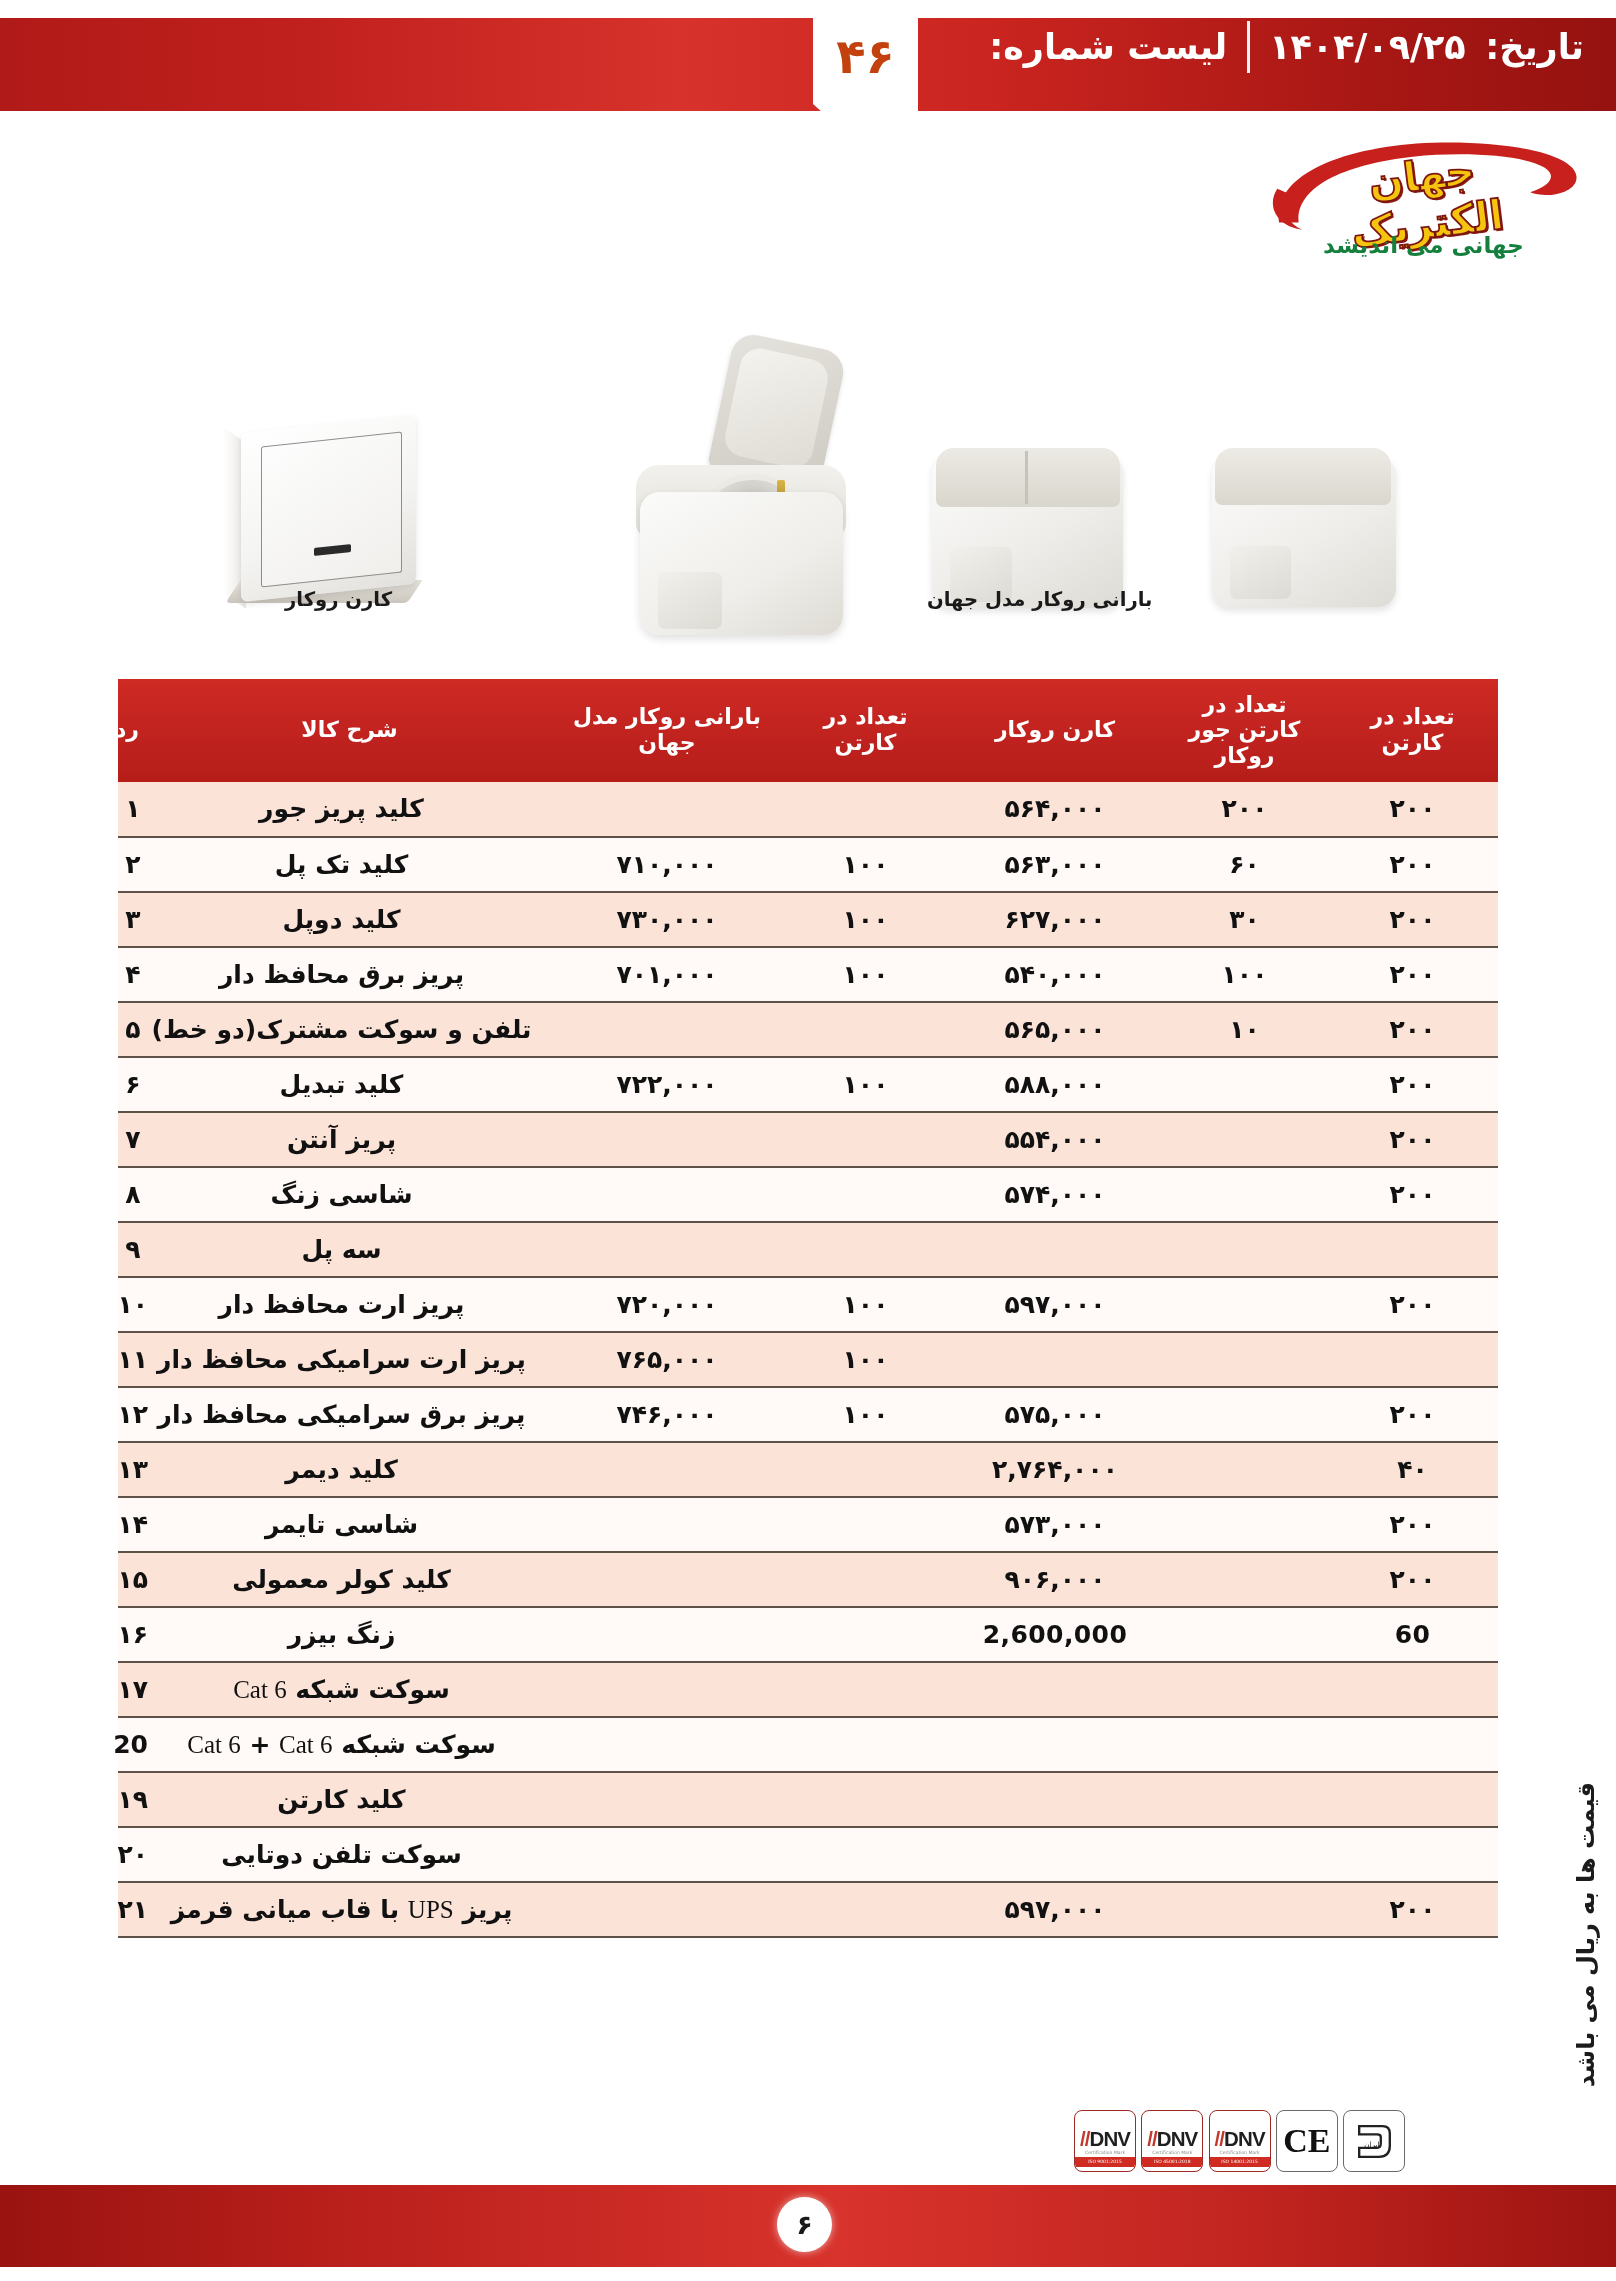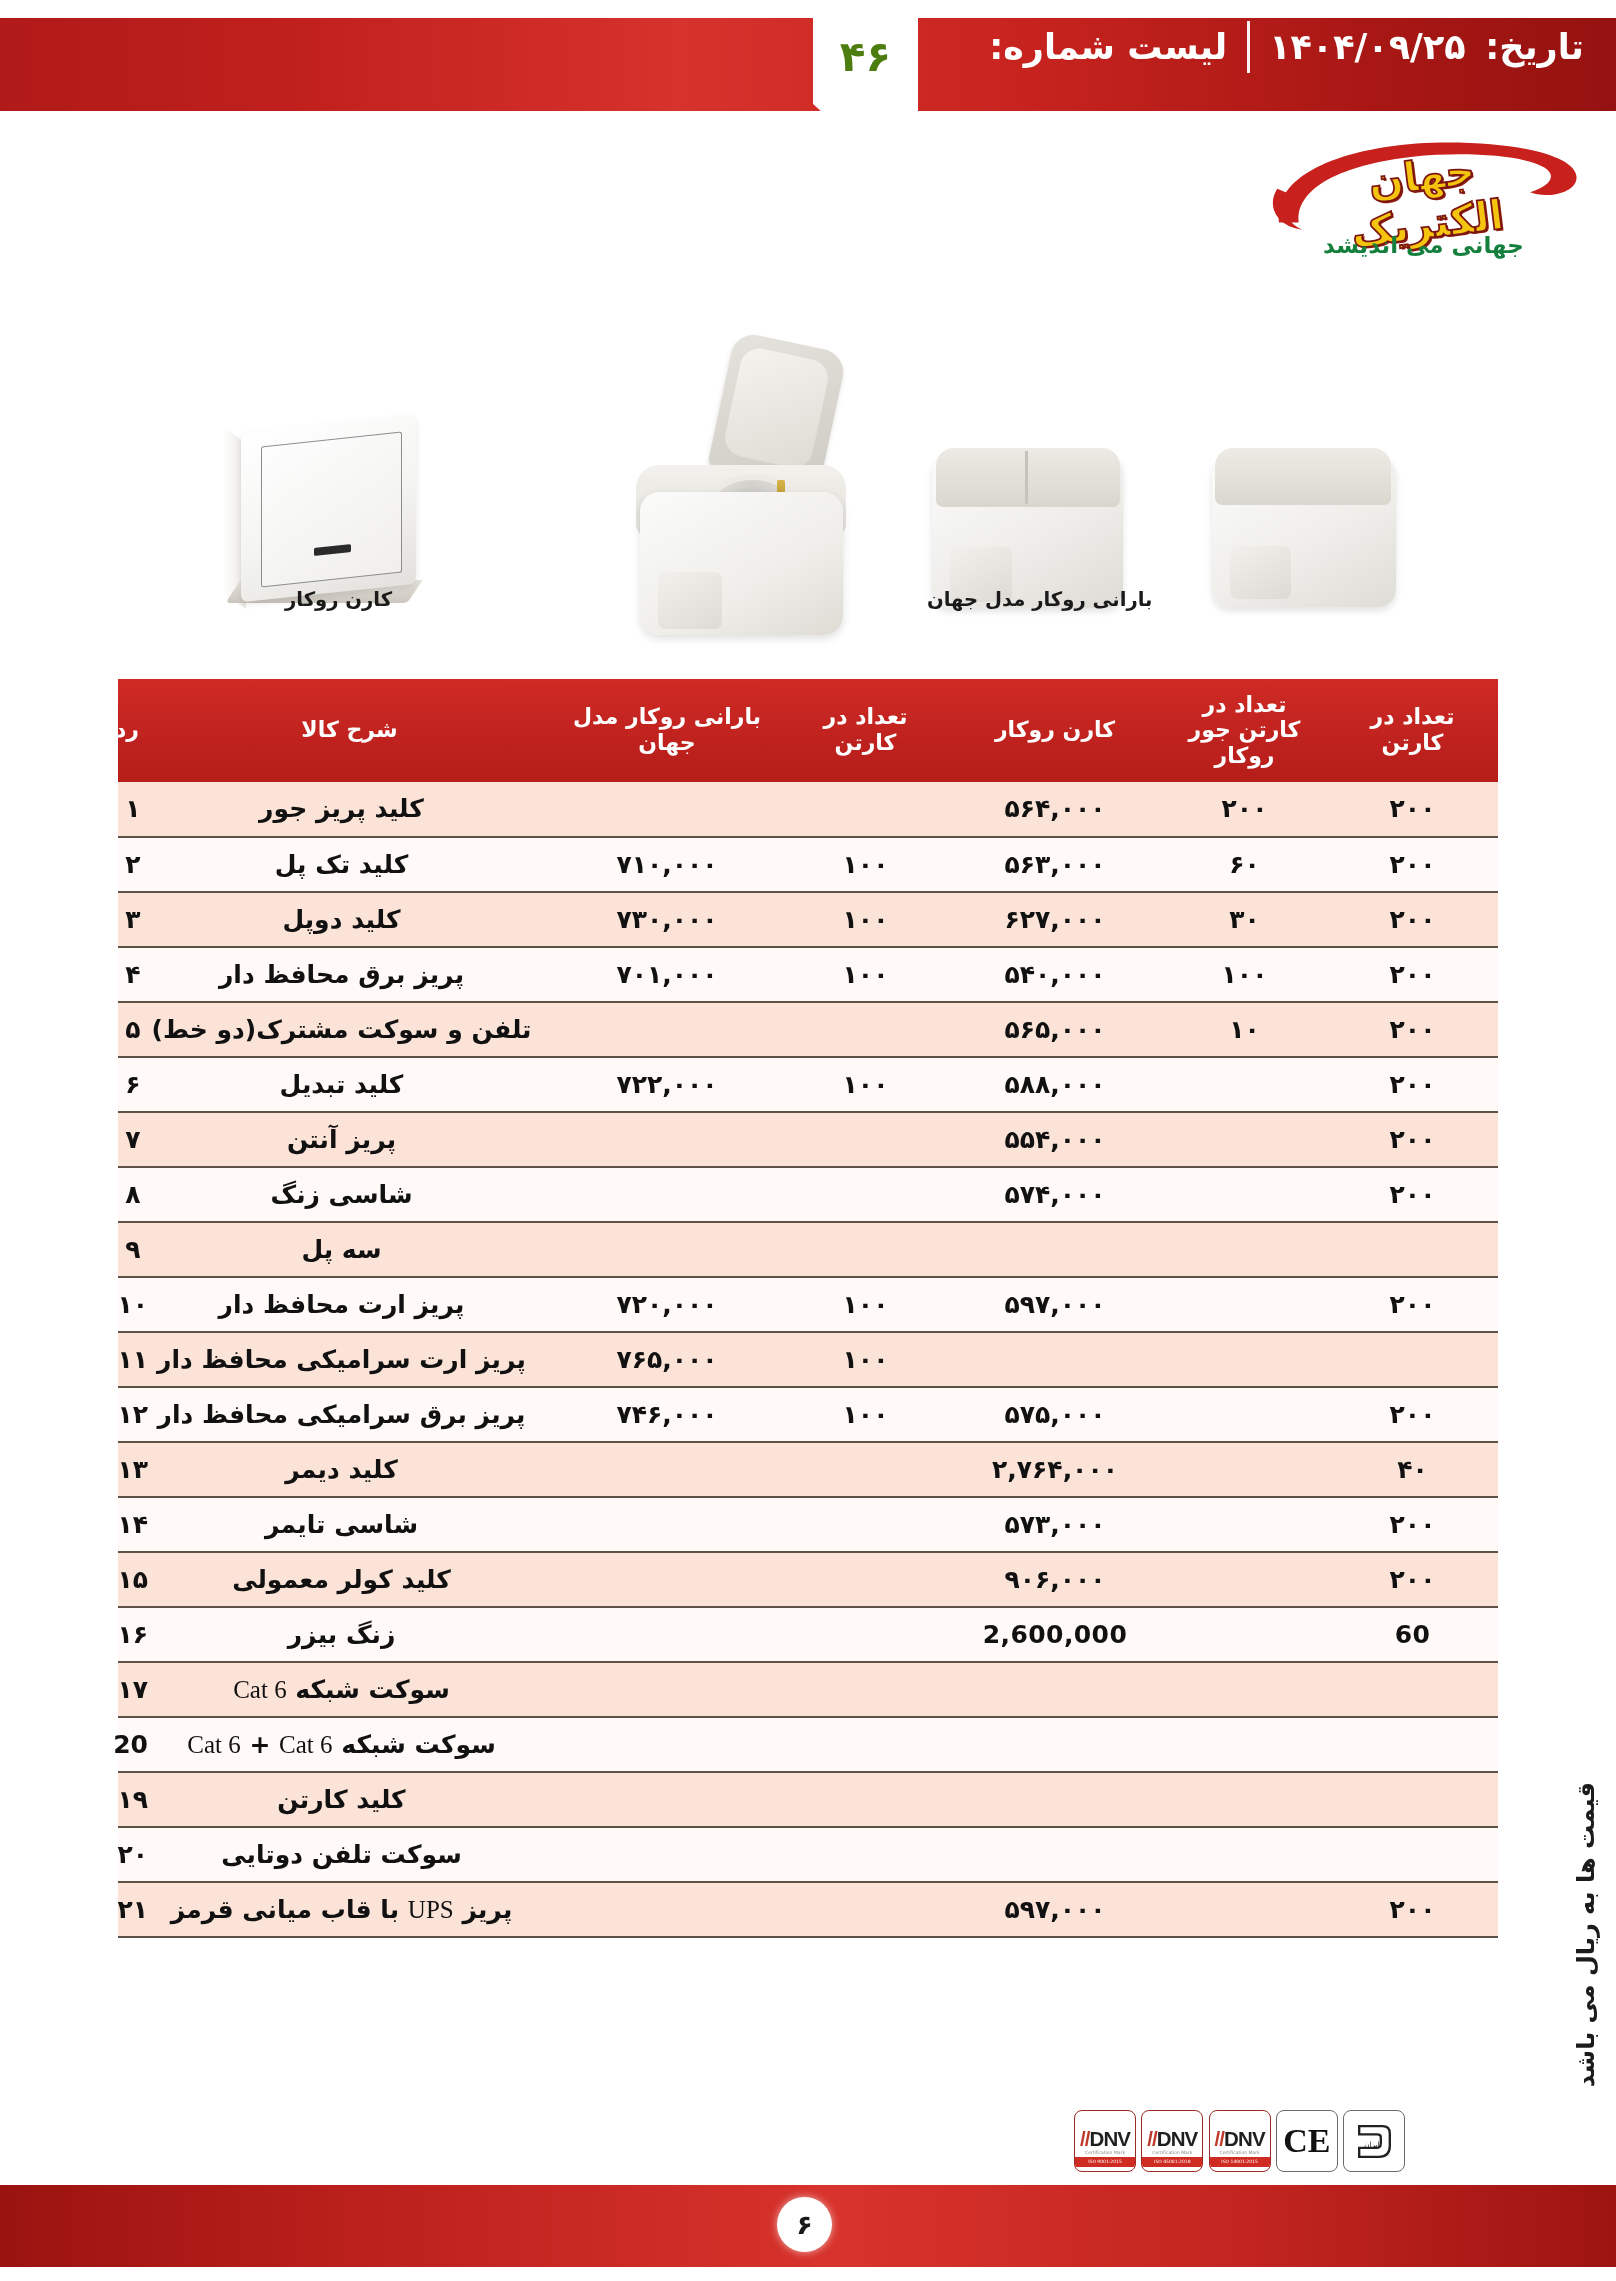--- a/index.html
+++ b/index.html
@@ -25,21 +25,21 @@
   .banner-sep { width: 2.7px; height: 52px; background: #ffffff; opacity: .95; }
 
   
   .banner-tab {
     position:absolute; left: 813px; top: 0px; width: 105px; height: 121px;
     background: #ffffff;
     clip-path: polygon(0 0, 100% 0, 100% 100%, 18% 100%, 0 86%);
     display:flex; align-items:center; justify-content:center;
     box-shadow: -1.8px 0 2.7px rgba(0,0,0,.18);
   }
-  .banner-tab span { color:#4d7c0f; font-size: 42px; font-weight: bold; margin-top:-9px; }
+  .banner-tab span { color:#c2410c; font-size: 48px; font-weight: bold; margin-top:-9px; }
 
   
   .logo-wrap { position:absolute; right: 32px; top: 132px; width: 321px; height: 151px; }
   .logo-swoosh { position:absolute; left:0; top: 5.3px; width: 317px; height: 100px; }
   .logo-text {
     position:absolute; right: 23px; top: 19.6px; width: 273px; text-align:center;
     font-size: 41px; font-weight: bold; color:#f4c40f;
     -webkit-text-stroke: 1.8px #7c1510;
     transform: rotate(-7deg);
     text-shadow: 1.8px 1.8px 0 #8c1b12;

